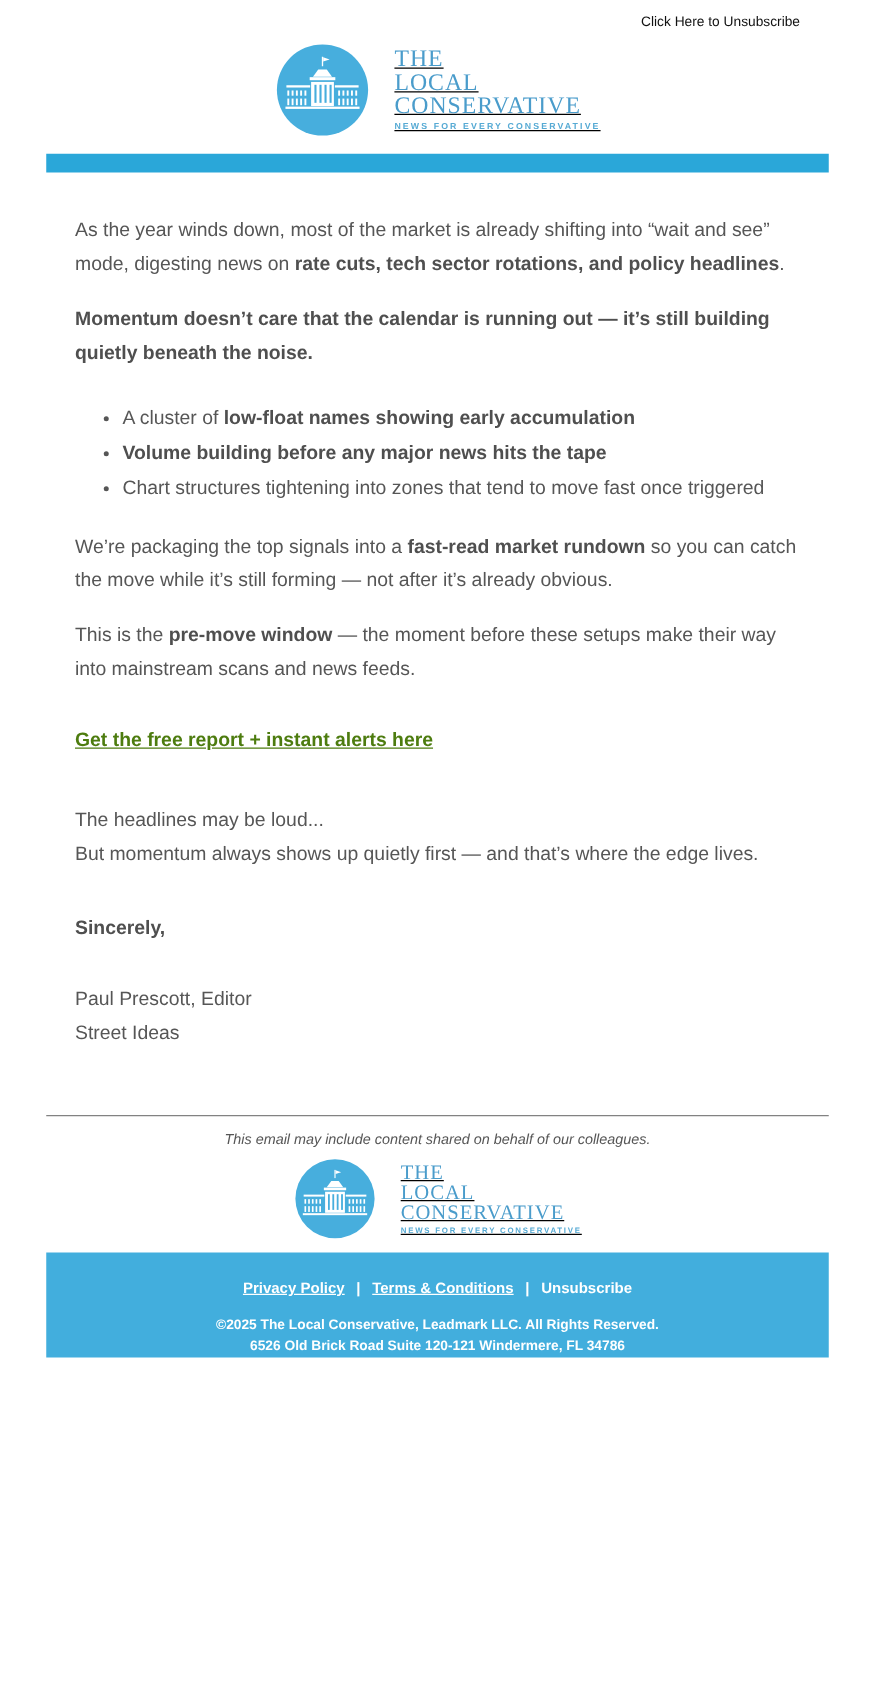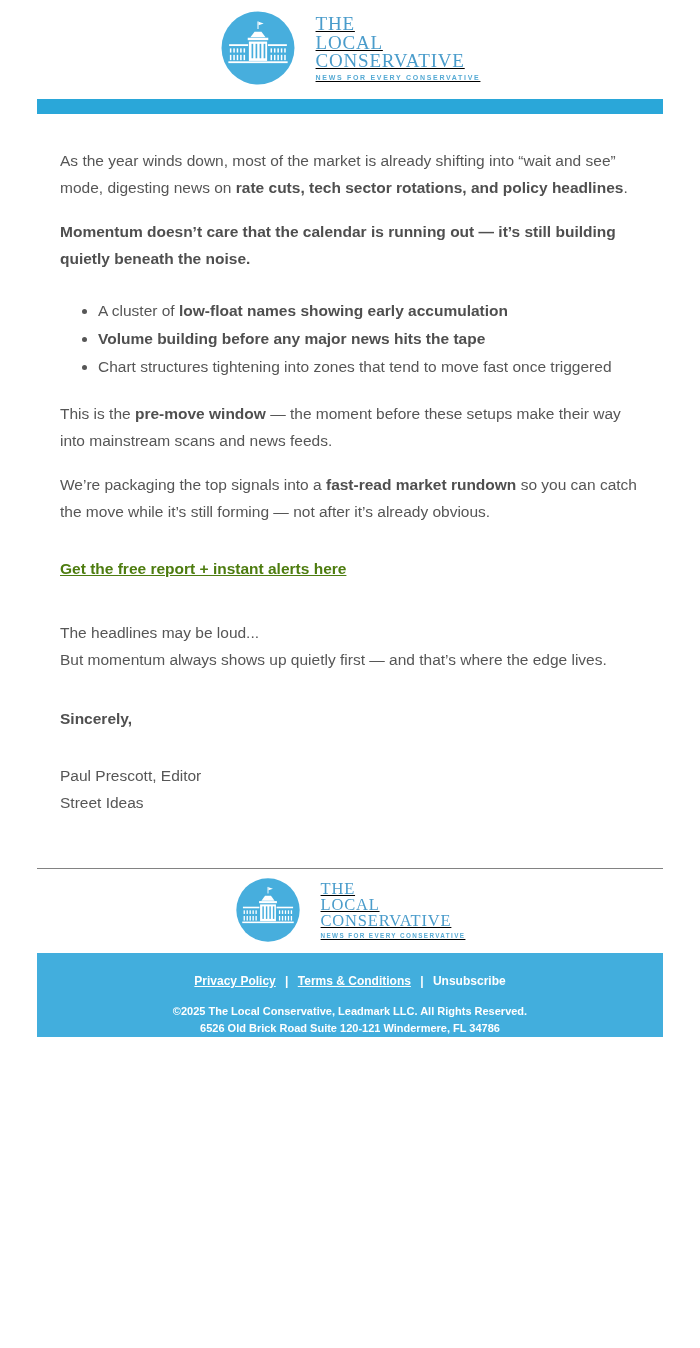--- a/index.html
+++ b/index.html
@@ -47,20 +47,23 @@
   .footer-links a { color: #fff; cursor: pointer; text-decoration: none; }
   .footer-links a.u { text-decoration: underline; }
   .footer-links .sep { margin: 0 6px; }
   .copyright { font-size: 11px; font-weight: 600; margin-top: 15px; line-height: 1.5; }
 </style>
 </head>
 <body>
 
 <div class="email">
 
+  <div class="top-unsub">
+    <a>Click Here to Unsubscribe</a>
+  </div>
 
   <div class="logo header-logo">
     <span>
       <svg width="76" height="76" viewBox="0 0 100 100">
         <circle cx="50" cy="50" r="48" fill="#47aedd"></circle>
         <g fill="#ffffff">
           <rect x="49.3" y="15" width="1.4" height="10"></rect>
           <polygon points="50.7,15.5 57.5,17.8 50.7,20.1"></polygon>
           <path d="M40,36 L45.5,28.5 L54.5,28.5 L60,36 Z"></path>
           <rect x="36.5" y="36.5" width="27" height="3.2"></rect>
@@ -113,35 +116,36 @@
 
     <p class="allbold">Momentum doesn’t care that the calendar is running out — it’s still building quietly beneath the noise.</p>
 
 
     <ul class="signals">
       <li><span>A cluster of </span><strong>low-float names showing early accumulation</strong></li>
       <li><strong>Volume building before any major news hits the tape</strong></li>
       <li><span>Chart structures tightening into zones that tend to move fast once triggered</span></li>
     </ul>
 
+    <p><span>We’re packaging the top signals into a </span><strong>fast-read market rundown</strong><span> so you can catch the move while it’s still forming — not after it’s already obvious.</span></p>
+
     <p><span>This is the </span><strong>pre-move window</strong><span> — the moment before these setups make their way into mainstream scans and news feeds.</span></p>
 
-    <p><span>We’re packaging the top signals into a </span><strong>fast-read market rundown</strong><span> so you can catch the move while it’s still forming — not after it’s already obvious.</span></p>
-
     <p class="cta"><a>Get the free report + instant alerts here</a></p>
 
     <p class="closing"><span>The headlines may be loud...</span><br><span>But momentum always shows up quietly first — and that’s where the edge lives.</span></p>
 
     <p class="allbold sig-salutation">Sincerely,</p>
 
     <p class="sig-name"><span>Paul Prescott, Editor</span><br><span>Street Ideas</span></p>
   </div>
 
   <hr class="divider">
 
+  <div class="colleague-note">This email may include content shared on behalf of our colleagues.</div>
 
   <div class="logo footer-logo">
     <span>
       <svg width="66" height="66" viewBox="0 0 100 100">
         <circle cx="50" cy="50" r="48" fill="#47aedd"></circle>
         <g fill="#ffffff">
           <rect x="49.3" y="15" width="1.4" height="10"></rect>
           <polygon points="50.7,15.5 57.5,17.8 50.7,20.1"></polygon>
           <path d="M40,36 L45.5,28.5 L54.5,28.5 L60,36 Z"></path>
           <rect x="36.5" y="36.5" width="27" height="3.2"></rect>

